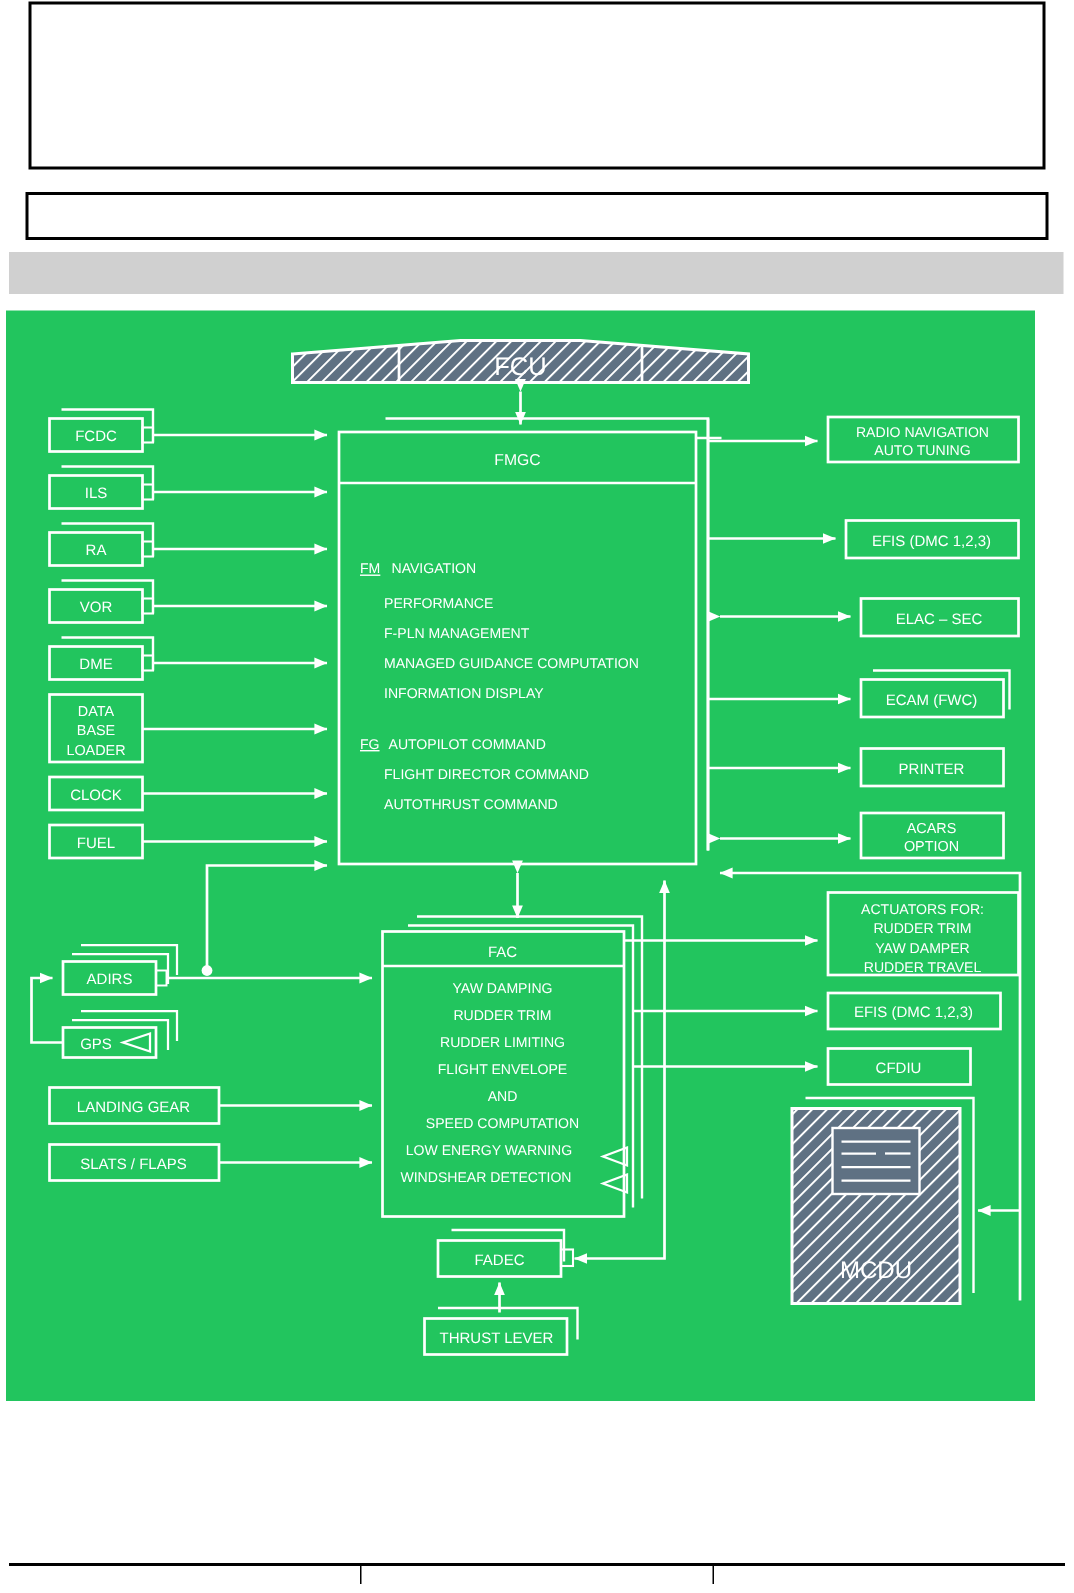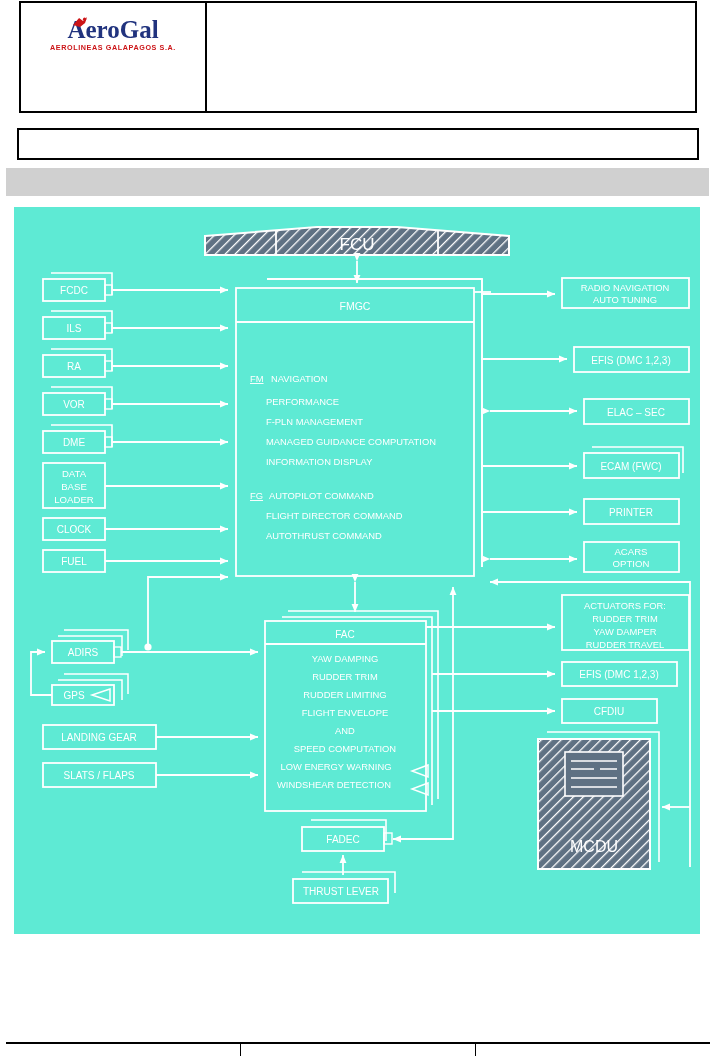--- a/index.html
+++ b/index.html
@@ -12,43 +12,33 @@
   .logo-wrap{position:absolute;left:50%;top:14px;transform:translateX(-50%);text-align:center;}
   .logo-main{font-family:"Liberation Serif",serif;font-size:25px;font-weight:700;color:#21337e;letter-spacing:0px;line-height:1;position:relative;white-space:nowrap;}
   .logo-bird{position:absolute;left:22px;top:-1px;width:16px;height:13px;}
   .logo-sub{font-size:7.2px;font-weight:700;color:#cc1417;letter-spacing:0.6px;margin-top:1px;white-space:nowrap;}
 
   
   .strip-box{position:absolute;left:17px;top:128px;width:682px;height:32px;border:2px solid #000;background:#fff;box-sizing:border-box;}
   .gray-bar{position:absolute;left:6px;top:168px;width:703px;height:28px;background:#d0d0d0;}
 
   
-  .diagram{position:absolute;left:14px;top:207px;width:686px;height:727px;background:#5eead4;}
+  .diagram{position:absolute;left:4px;top:207px;width:686px;height:727px;background:#22c55e;}
   .dg{position:absolute;left:0;top:0;width:686px;height:727px;}
 
   
   .footer-rule{position:absolute;left:6px;top:1042px;width:704px;height:0;border-top:2px solid #000;}
   .footer-cells{position:absolute;left:6px;top:1042px;width:704px;height:14px;display:flex;}
   .fc{flex:1;box-sizing:border-box;}
   .fc+.fc{border-left:1px solid #000;}
 </style>
 </head>
 <body>
 
 <div class="hdr-table">
-  <div class="hdr-logo-cell">
-    <div class="logo-wrap">
-      <div class="logo-main">AeroGal</div>
-      <svg class="logo-bird" viewBox="0 0 16 13">
-        <path d="M1 9 L7 2 L11 5 L15 1 L13 7 L8 11 Z" fill="#cc1417"></path>
-        <circle cx="12.5" cy="3.2" r="1.6" fill="#cc1417"></circle>
-      </svg>
-      <div class="logo-sub">AEROLINEAS GALAPAGOS S.A.</div>
-    </div>
-  </div>
   <div class="hdr-blank-cell"></div>
 </div>
 
 <div class="strip-box"></div>
 <div class="gray-bar"></div>
 
 <div class="diagram">
   <svg class="dg" viewBox="0 0 686 727">
     <defs>
       <pattern id="hatch" width="7" height="7" patternTransform="rotate(45)" patternUnits="userSpaceOnUse">

